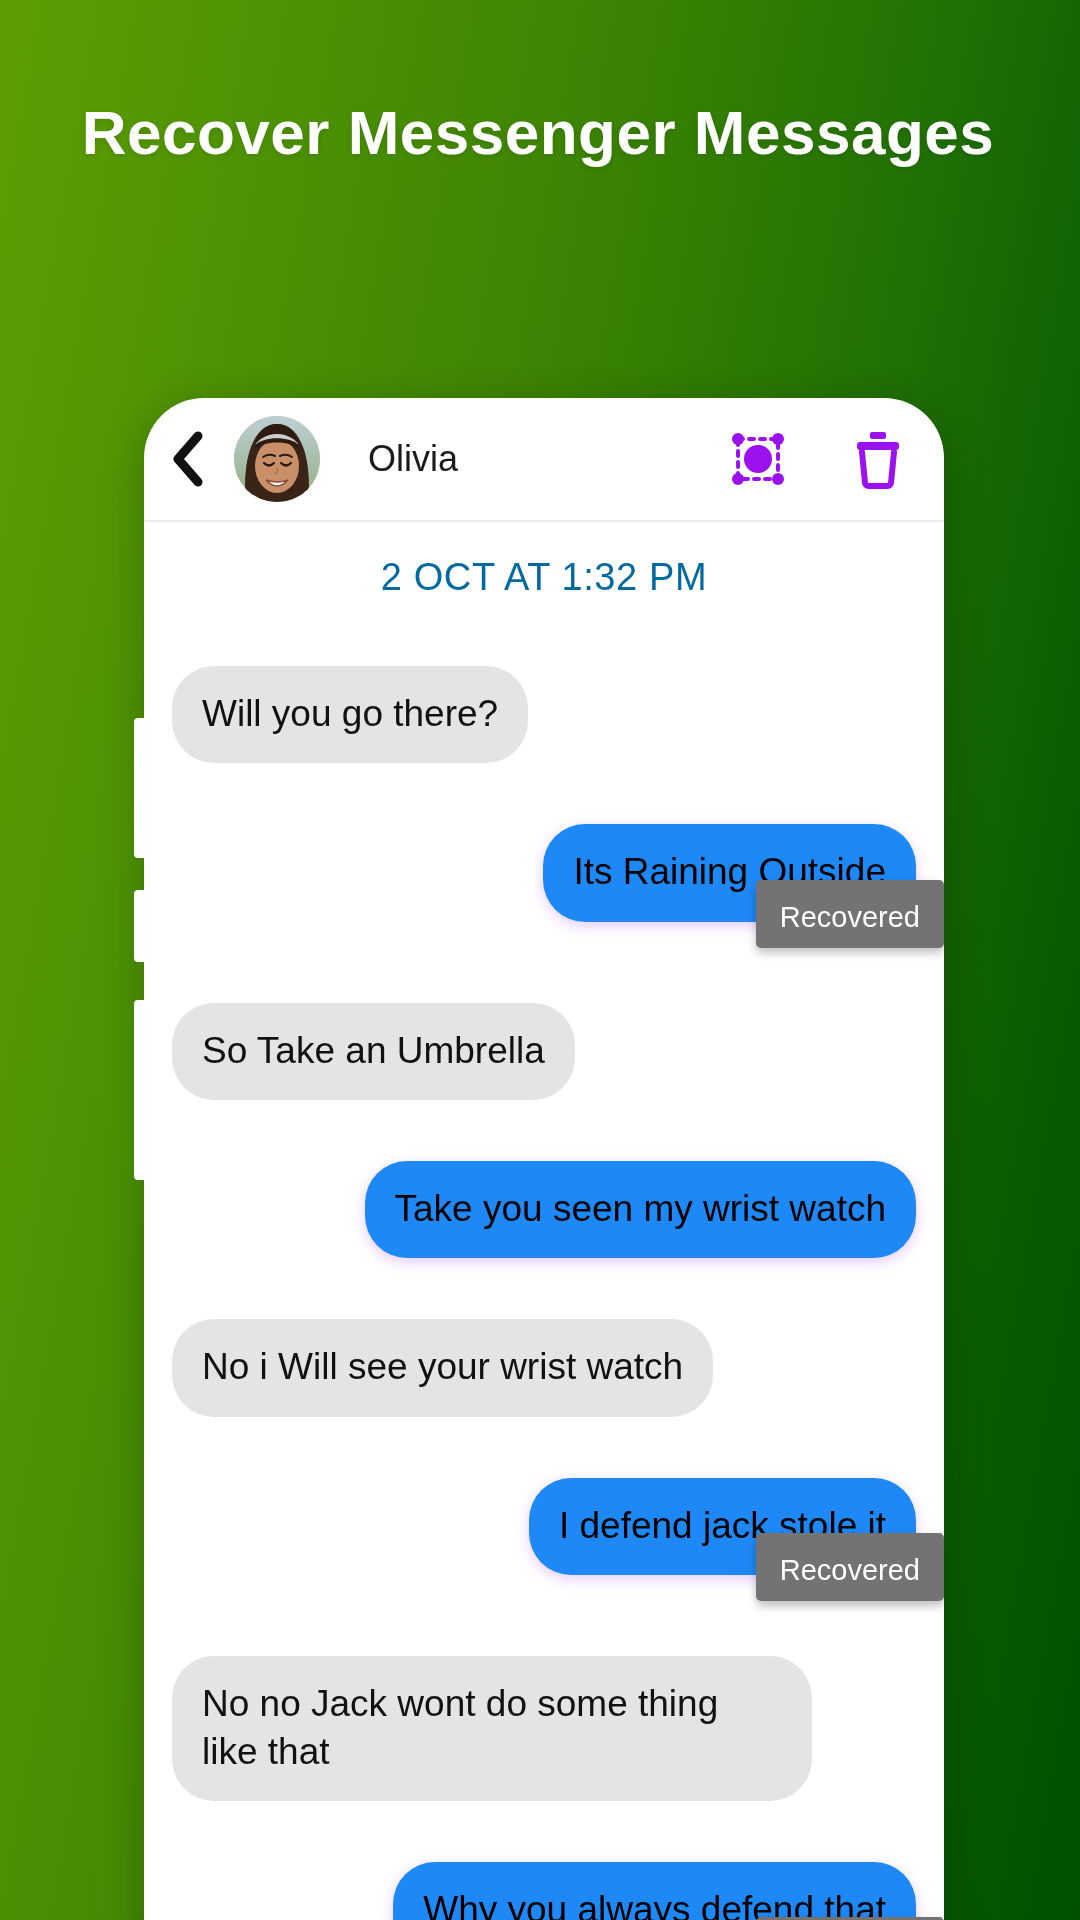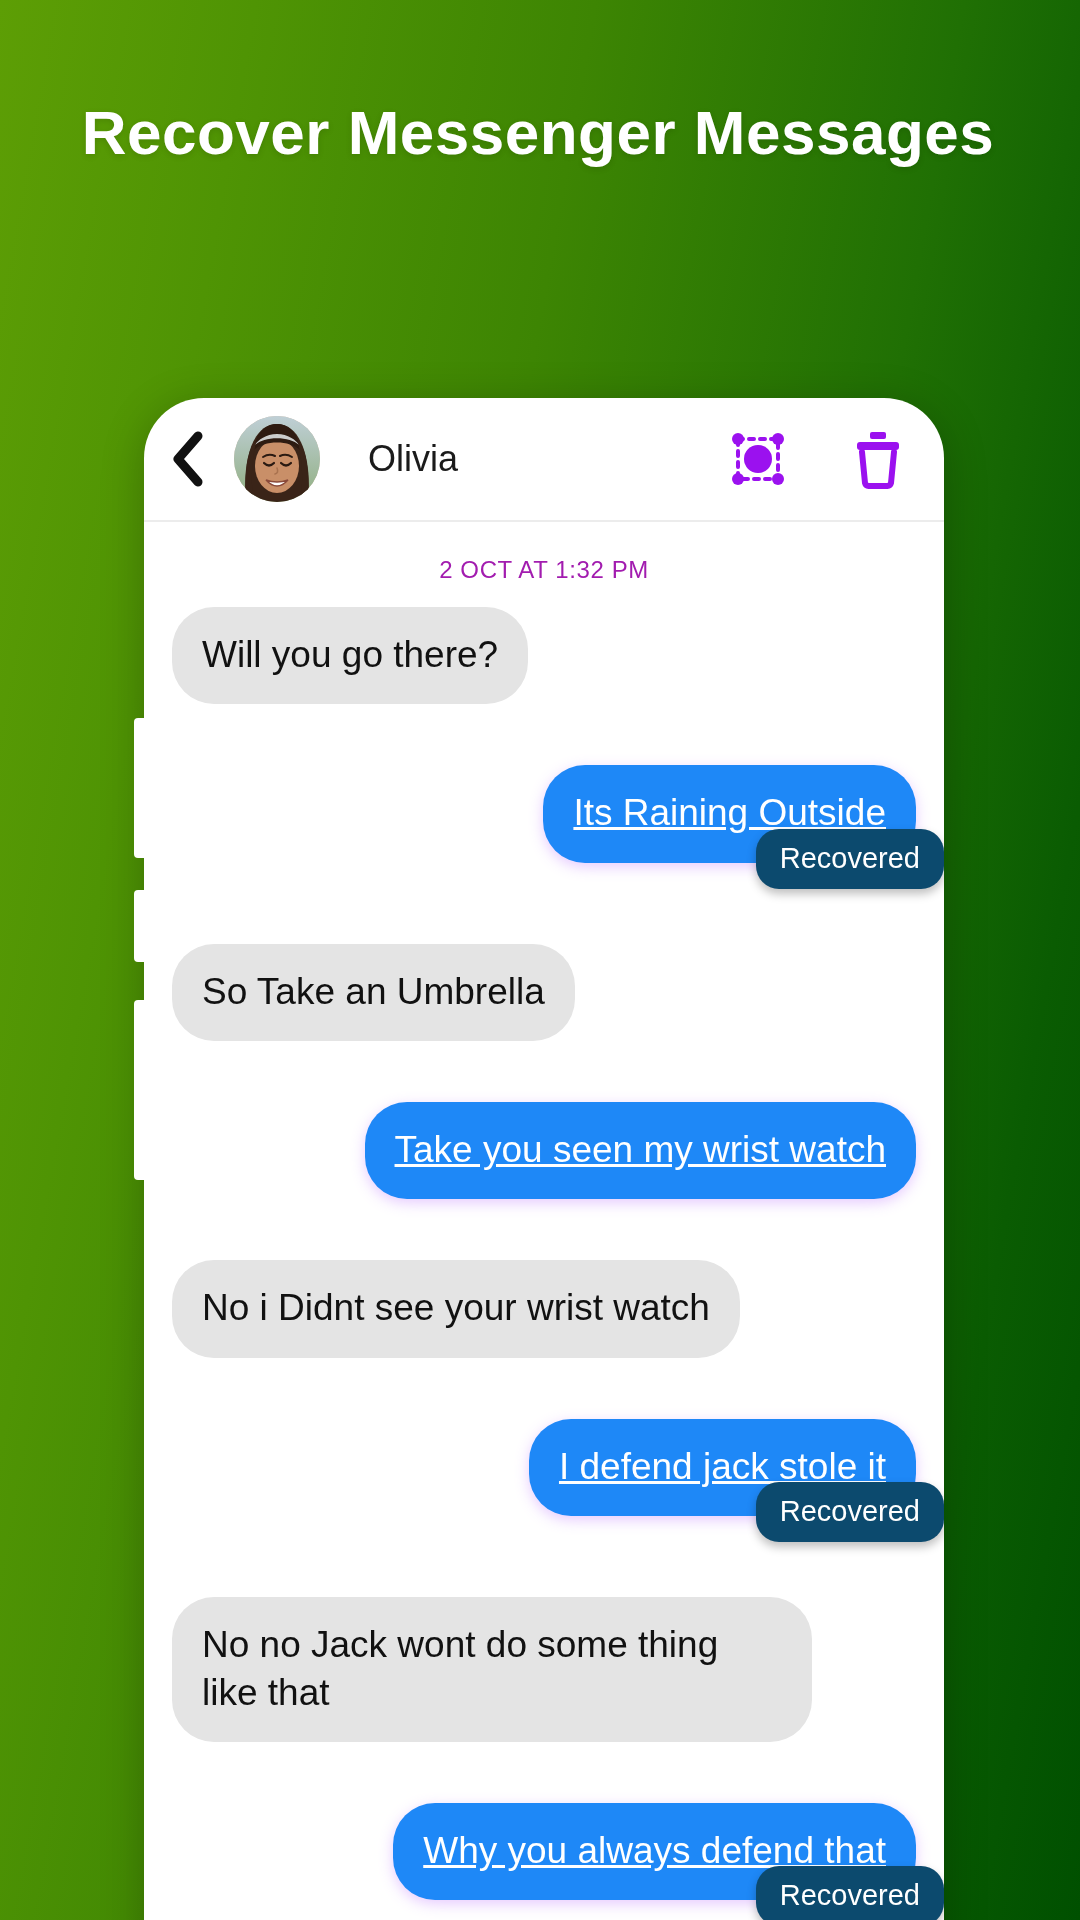--- a/index.html
+++ b/index.html
@@ -104,23 +104,24 @@
 
   
   #chat-body {
     position:relative;
     padding:34px 28px 20px 28px;
     height:calc(1560px - 124px);
   }
 
   #date-divider {
     text-align:center;
-    font-size:24px;
-    color:#a21caf;
+    font-size:38px;
+    color:#0369a1;
     letter-spacing:0.6px;
+    margin-bottom:44px;
   }
 
   .msg-row {
     display:flex;
     margin-bottom:38px;
     position:relative;
   }
   .msg-row.left  { justify-content:flex-start; }
   .msg-row.right { justify-content:flex-end; }
 
@@ -133,35 +134,34 @@
     padding:24px 30px 26px 30px;
     border-radius:42px;
     word-wrap:break-word;
   }
   .bubble.incoming {
     background:#e4e4e4;
     color:#111111;
   }
   .bubble.outgoing {
     background:#1e88f7;
-    color:#ffffff;
+    color:#000000;
     box-shadow:0 4px 14px rgba(200,140,255,0.45);
-    text-decoration:underline;
   }
 
   .badge {
     position:absolute;
     right:-28px;
     bottom:-26px;
-    background:#0c4a6e;
+    background:#737373;
     color:#ffffff;
     font-size:29px;
     line-height:1;
-    padding:15px 24px 16px 24px;
-    border-radius:23px;
+    padding:23px 24px 16px 24px;
+    border-radius:5px;
     box-shadow:0 5px 10px rgba(0,0,0,0.25);
     white-space:nowrap;
   }
   .msg-row.has-badge { margin-bottom:58px; }
 </style>
 </head>
 <body>
 
 <div id="screen">
 
@@ -264,21 +264,21 @@
               <div class="bubble incoming">So Take an Umbrella</div>
             </div>
           </div>
           <div class="msg-row right">
             <div class="bubble-wrap">
               <div class="bubble outgoing">Take you seen my wrist watch</div>
             </div>
           </div>
           <div class="msg-row left">
             <div class="bubble-wrap">
-              <div class="bubble incoming">No i Didnt see your wrist watch</div>
+              <div class="bubble incoming">No i Will see your wrist watch</div>
             </div>
           </div>
           <div class="msg-row right has-badge">
             <div class="bubble-wrap">
               <div class="bubble outgoing">I defend jack stole it</div>
               <span class="badge">Recovered</span>
             </div>
           </div>
           <div class="msg-row left">
             <div class="bubble-wrap">

